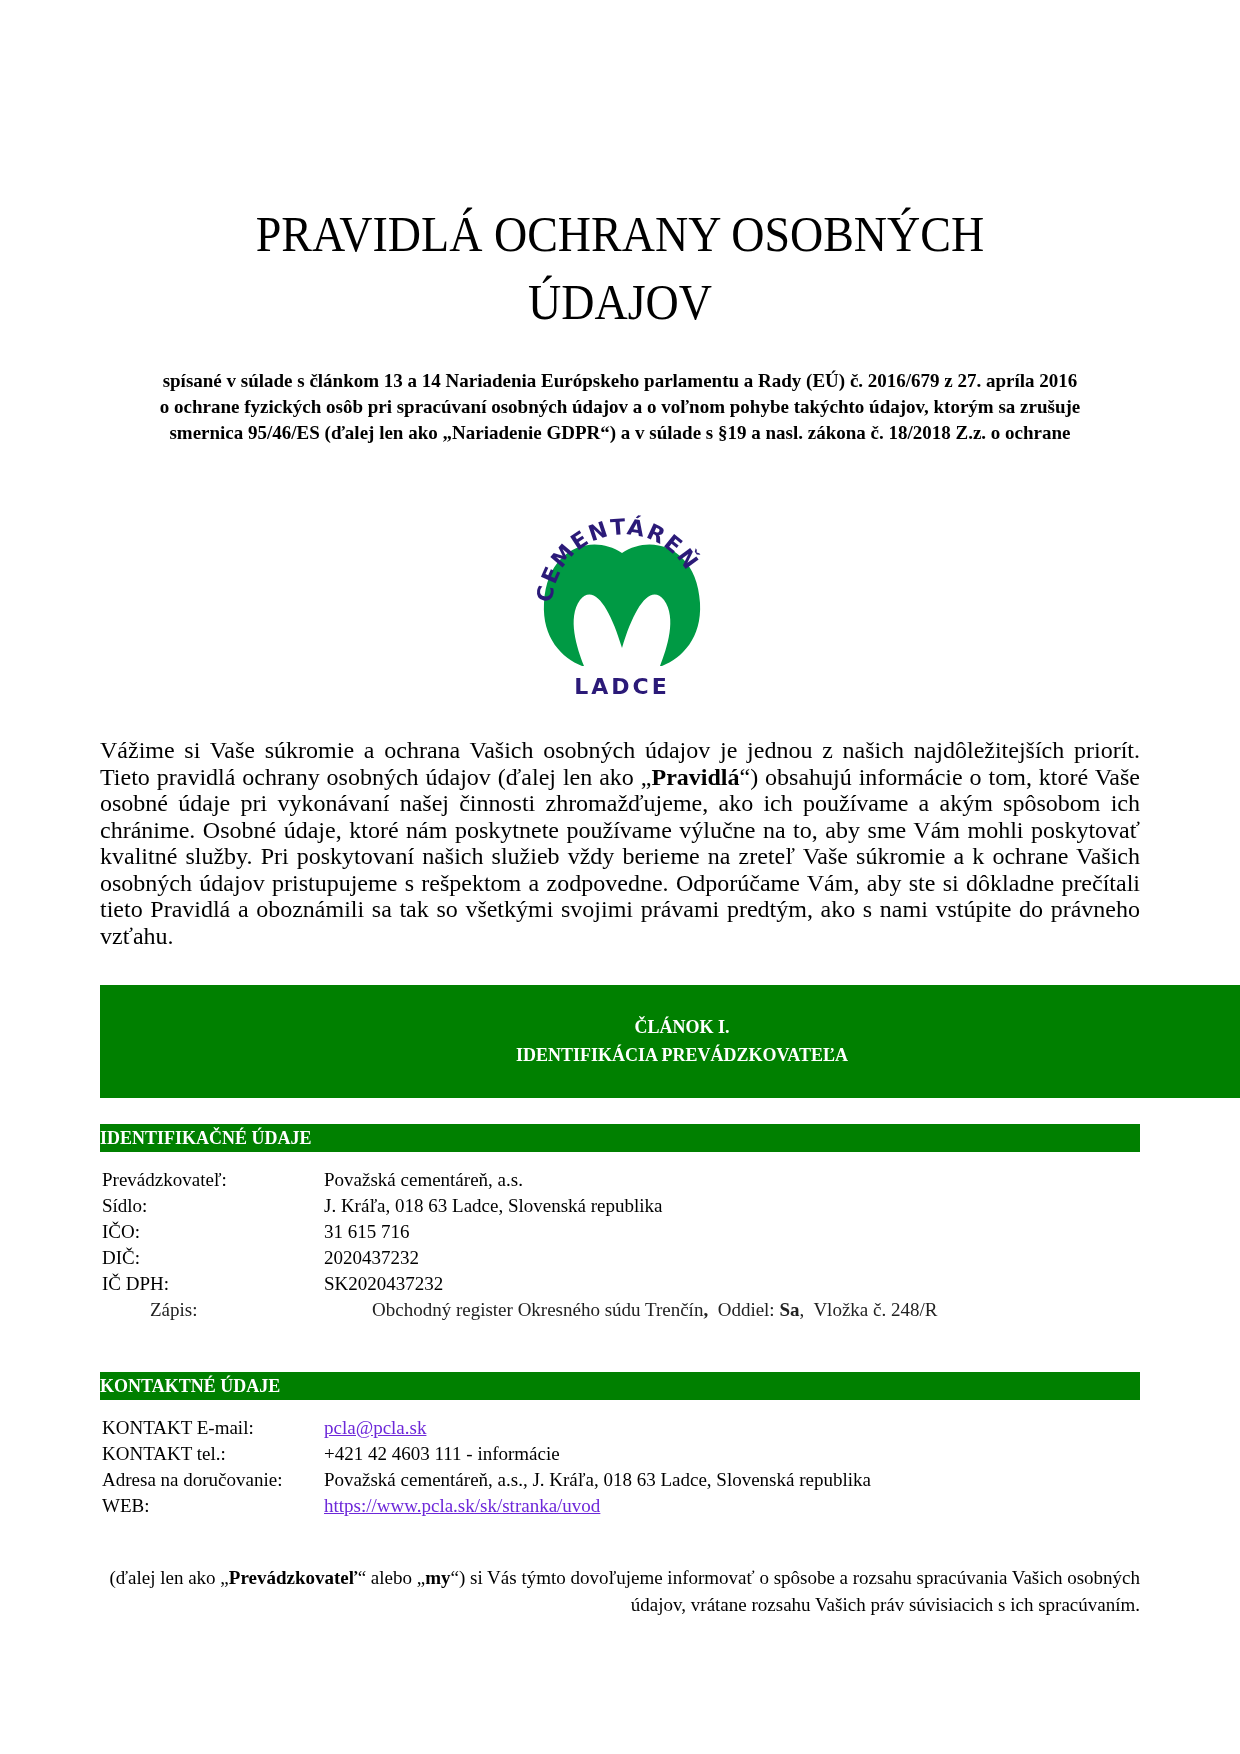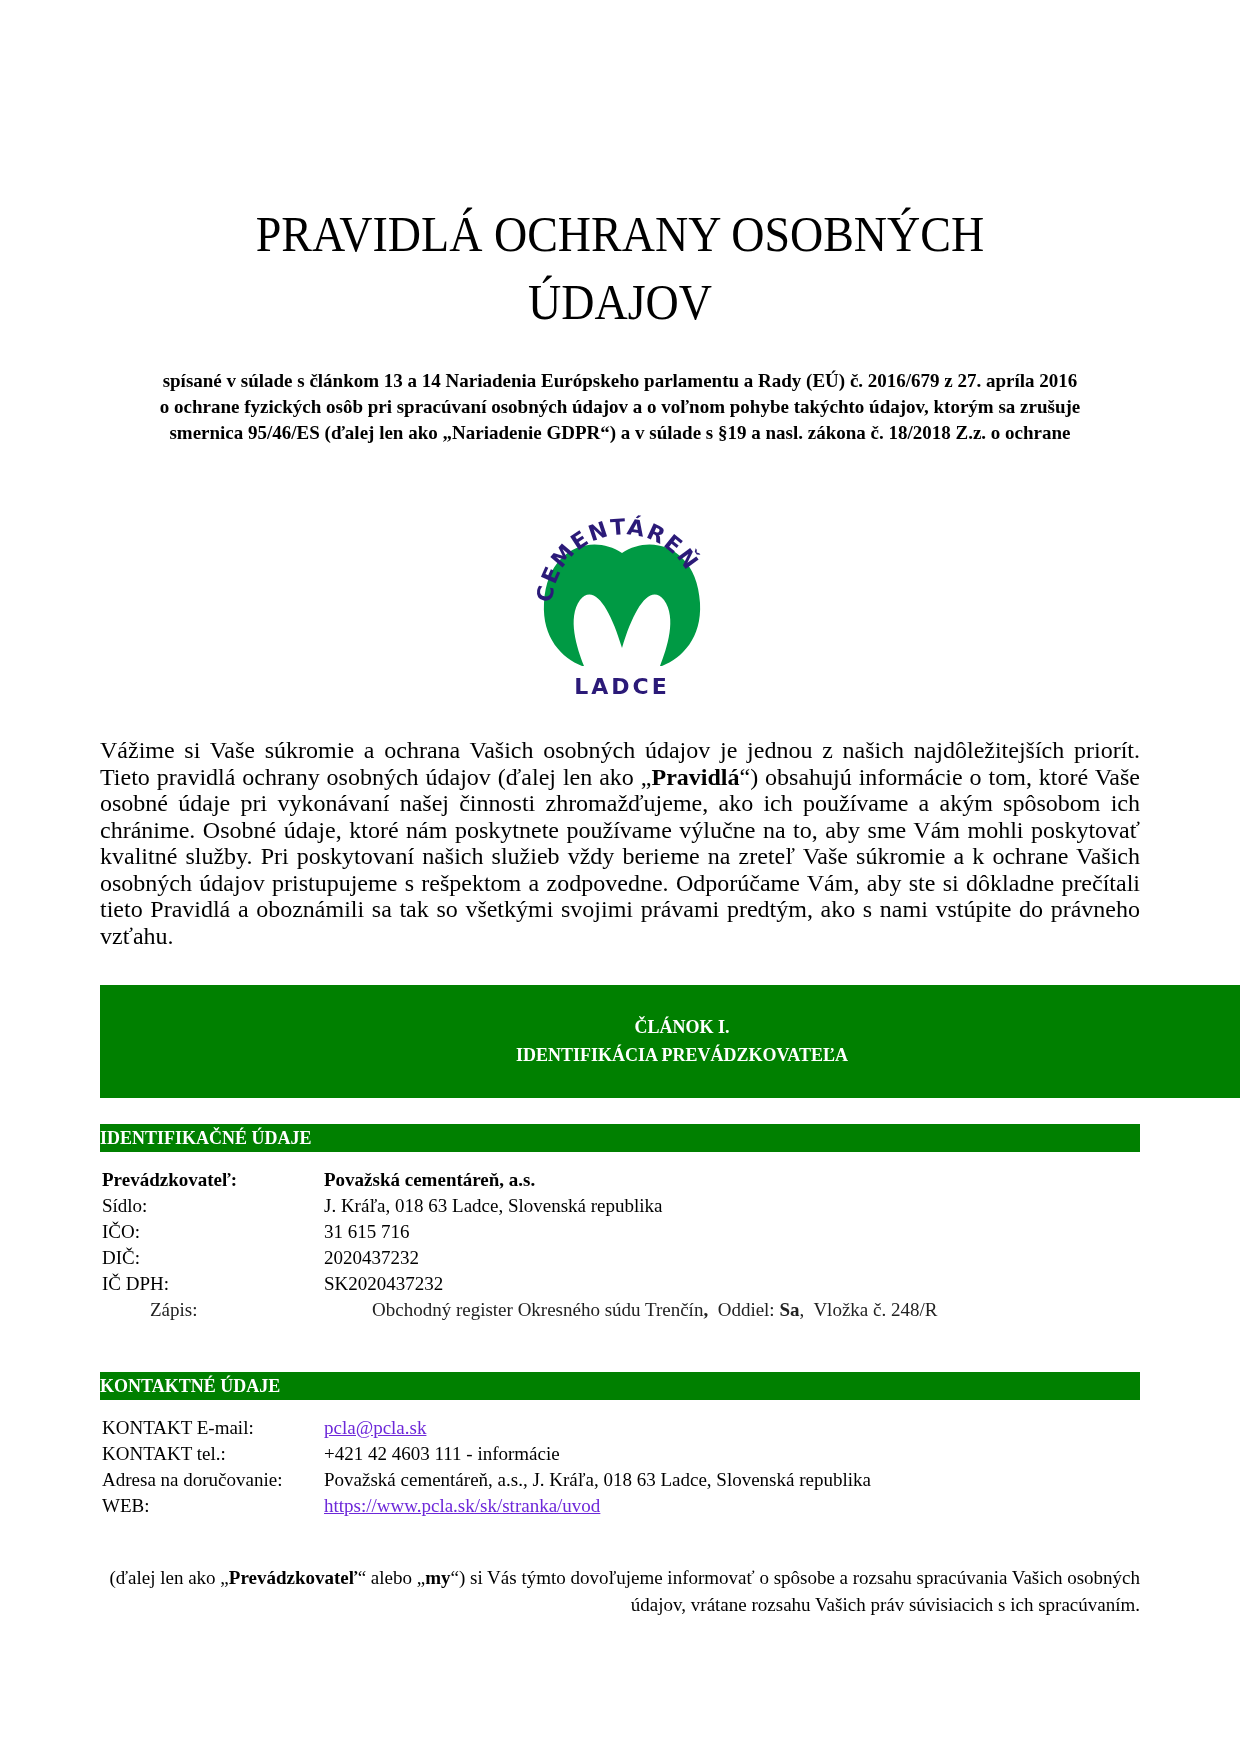--- a/index.html
+++ b/index.html
@@ -11,21 +11,21 @@
   #intro { left:100px; width:1040px; top:737px; font-size:24px; line-height:26.5px; text-align:justify; }
   #banner { left:100px; top:985px; width:1164px; height:113px; background:#008000; color:#fff; text-align:center; font-size:18px; font-weight:bold; }
   #banner .l1 { position:absolute; top:32px; left:0; width:100%; }
   #banner .l2 { position:absolute; top:60px; left:0; width:100%; }
   .secbar { left:100px; width:1040px; height:28px; background:#008000; color:#fff; font-size:18px; font-weight:bold; line-height:28px; box-sizing:border-box; }
   #sec-ident { top:1124px; }
   #sec-contact { top:1372px; }
   .row { left:102px; width:1040px; font-size:19px; line-height:26px; height:26px; }
   .row .k { position:absolute; left:0; }
   .row .v { position:absolute; left:222px; white-space:nowrap; }
-  .b { font-weight:bold;text-align:center; }
+  .b { font-weight:normal;text-align:center; }
   .grey { color:#222;margin-left:48px; }
   a { color:#6d28d9; text-decoration:underline; }
   #closing { left:100px; width:1040px; top:1564px; font-size:19px; line-height:27px;text-align:right; }
 </style>
 </head>
 <body>
 
 <div id="title" class="abs">
   <div>PRAVIDLÁ OCHRANY OSOBNÝCH</div>
   <div>ÚDAJOV</div>

